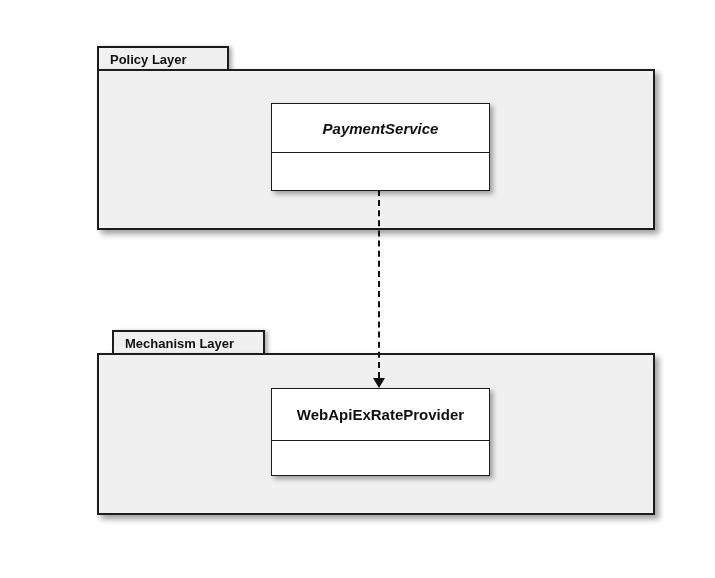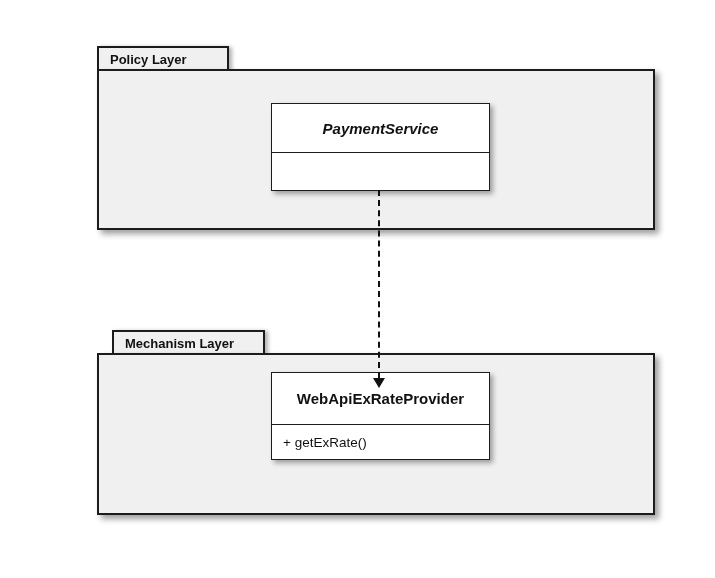--- a/index.html
+++ b/index.html
@@ -86,21 +86,21 @@
     z-index: 5;
   }
   
   #pkg1-tab  { left: 97px;  top: 46px;  width: 132px; height: 25px; }
   #pkg1-body { left: 97px;  top: 69px;  width: 558px; height: 161px; }
   #class1    { left: 271px; top: 103px; width: 219px; height: 88px; }
   #class1 .name    { height: 49px; }
   #class1 .methods { flex: 1; }
   #pkg2-tab  { left: 112px;  top: 330px; width: 153px; height: 25px; }
   #pkg2-body { left: 97px;  top: 353px; width: 558px; height: 162px; }
-  #class2    { left: 271px; top: 372px; width: 219px; height: 88px; }
+  #class2    { left: 271px; top: 388px; width: 219px; height: 88px; }
   #class2 .name    { height: 52px; }
   #class2 .methods { flex: 1; }
   #dep-line      { left: 378px; top: 190px; height: 188px; }
   #dep-arrowhead { left: 373px; top: 378px; }
 </style>
 </head>
 <body>
 
 <div class="canvas">
 
@@ -116,16 +116,15 @@
   <div class="dep-line" id="dep-line"></div>
   <div class="dep-arrowhead" id="dep-arrowhead"></div>
 
   <div class="pkg-tab" id="pkg2-tab">
     <span>Mechanism Layer</span>
   </div>
   <div class="pkg-body" id="pkg2-body"></div>
 
   <div class="uml-class" id="class2">
     <div class="name">WebApiExRateProvider</div>
-    <div class="methods">+ getExRate()</div>
   </div>
 
 </div>
 
 </body></html>

